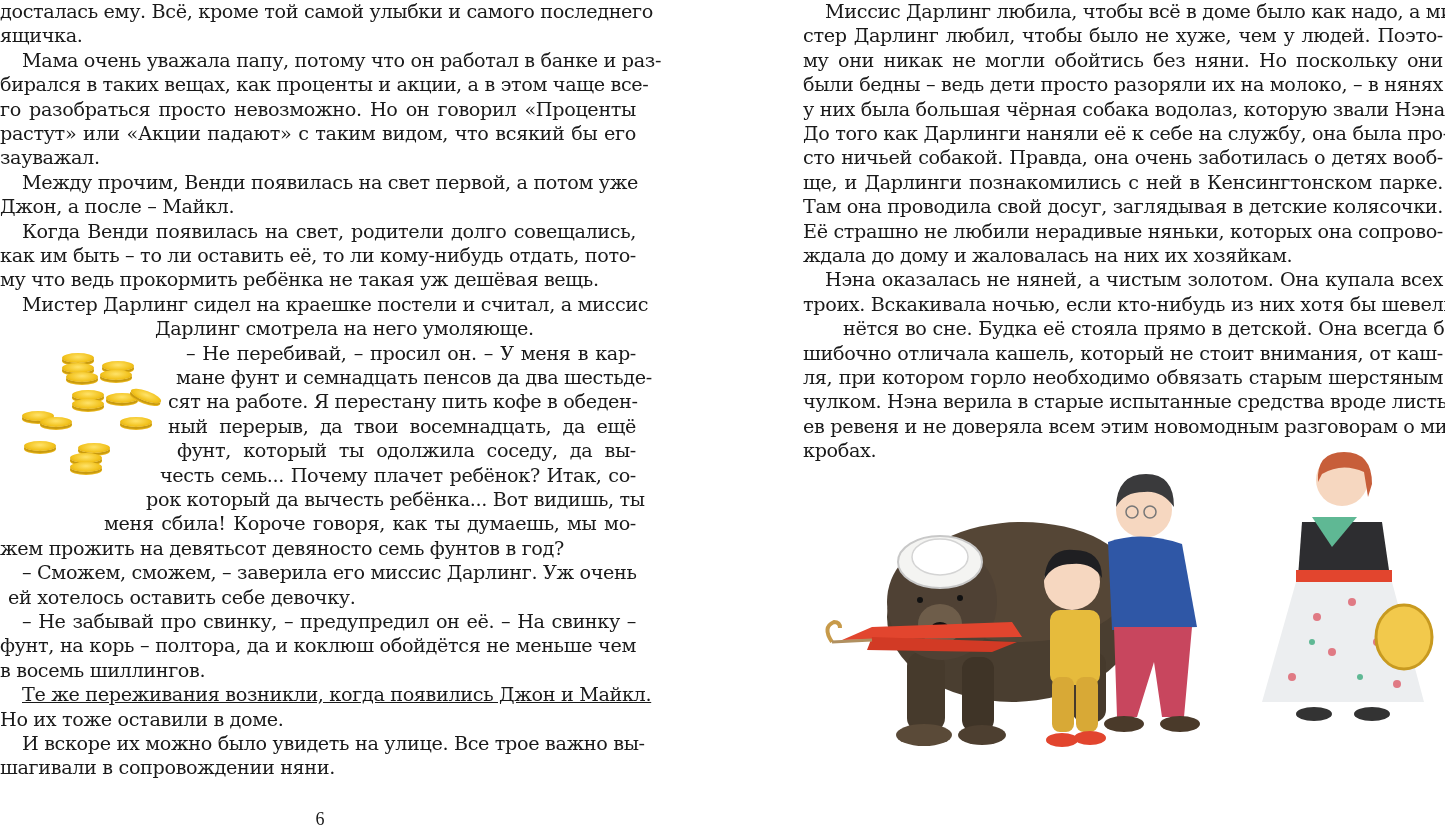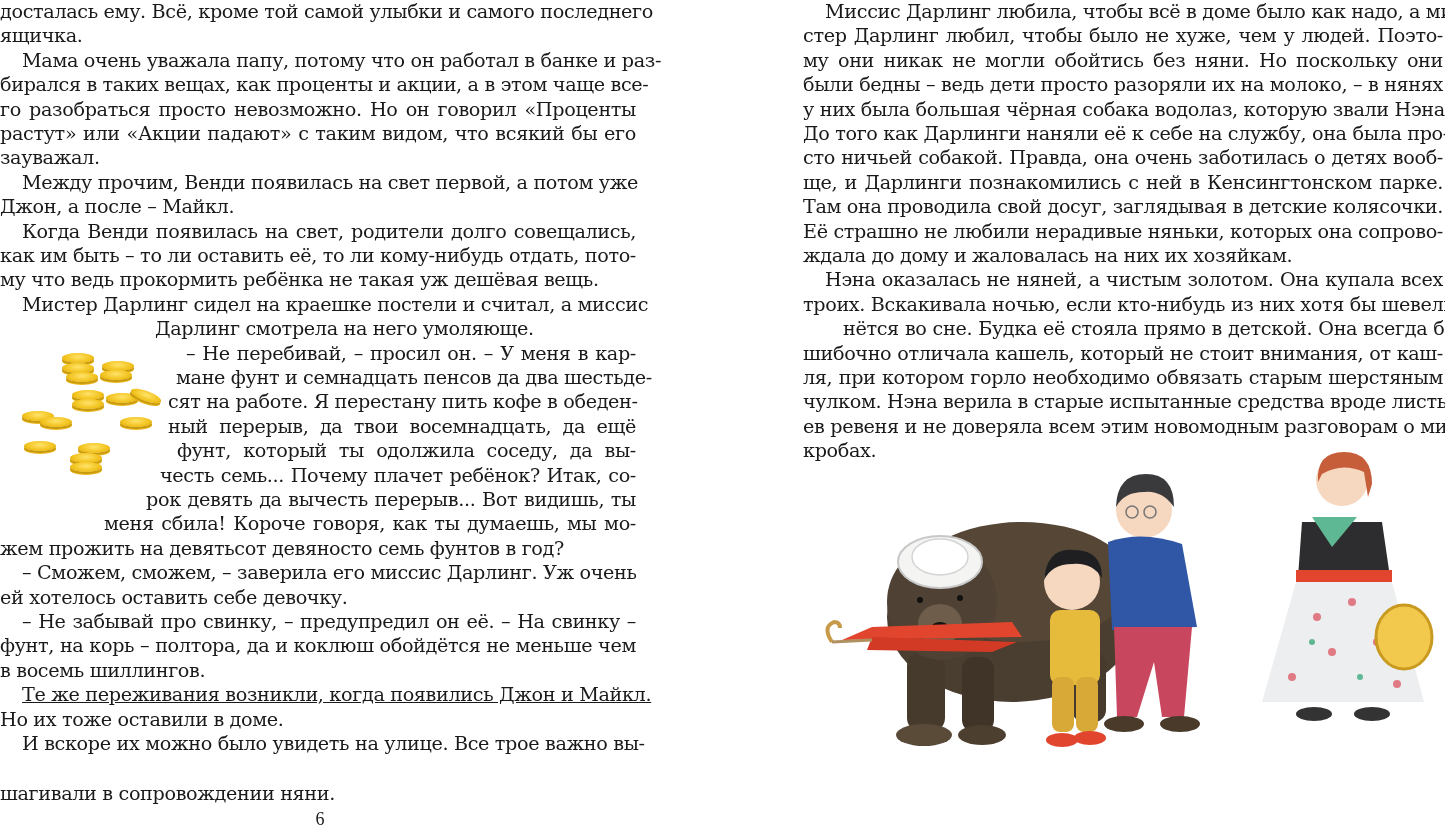--- a/index.html
+++ b/index.html
@@ -51,32 +51,32 @@
       <div class="line justify" style="top: 243px; left: 0px; width: 636px;">как им быть – то ли оставить её, то ли кому-нибудь отдать, пото-</div>
       <div class="line" style="top: 267.4px; left: 0px; width: 636px;">му что ведь прокормить ребёнка не такая уж дешёвая вещь.</div>
       <div class="line justify" style="top: 291.8px; left: 22px; width: 614px;">Мистер Дарлинг сидел на краешке постели и считал, а миссис</div>
       <div class="line" style="top: 316.2px; left: 155px; width: 481px;">Дарлинг смотрела на него умоляюще.</div>
       <div class="line justify" style="top: 340.6px; left: 186px; width: 450px;">– Не перебивай, – просил он. – У меня в кар-</div>
       <div class="line justify" style="top: 365px; left: 176px; width: 460px;">мане фунт и семнадцать пенсов да два шестьде-</div>
       <div class="line justify" style="top: 389.4px; left: 168px; width: 468px;">сят на работе. Я перестану пить кофе в обеден-</div>
       <div class="line justify" style="top: 413.8px; left: 168px; width: 468px;">ный перерыв, да твои восемнадцать, да ещё</div>
       <div class="line justify" style="top: 438.2px; left: 177px; width: 459px;">фунт, который ты одолжила соседу, да вы-</div>
       <div class="line justify" style="top: 462.6px; left: 160px; width: 476px;">честь семь... Почему плачет ребёнок? Итак, со-</div>
-      <div class="line justify" style="top: 487px; left: 146px; width: 490px;">рок девять да вычесть перерыв... Вот видишь, ты</div>
+      <div class="line justify" style="top: 487px; left: 146px; width: 490px;">рок который да вычесть ребёнка... Вот видишь, ты</div>
       <div class="line justify" style="top: 511.4px; left: 104px; width: 532px;">меня сбила! Короче говоря, как ты думаешь, мы мо-</div>
       <div class="line" style="top: 535.8px; left: 0px; width: 636px;">жем прожить на девятьсот девяносто семь фунтов в год?</div>
       <div class="line justify" style="top: 560.2px; left: 22px; width: 614px;">– Сможем, сможем, – заверила его миссис Дарлинг. Уж очень</div>
-      <div class="line" style="top: 584.6px; left: 0px; width: 636px;">ей хотелось оставить себе девочку.</div>
+      <div class="line" style="top: 584.6px; left: 0px; width: 636px; padding-left: 8px;">ей хотелось оставить себе девочку.</div>
       <div class="line justify" style="top: 609px; left: 22px; width: 614px;">– Не забывай про свинку, – предупредил он её. – На свинку –</div>
       <div class="line justify" style="top: 633.4px; left: 0px; width: 636px;">фунт, на корь – полтора, да и коклюш обойдётся не меньше чем</div>
       <div class="line" style="top: 657.8px; left: 0px; width: 636px;">в восемь шиллингов.</div>
       <div class="line justify" style="top: 682.2px; left: 22px; width: 614px; text-decoration: underline;">Те же переживания возникли, когда появились Джон и Майкл.</div>
       <div class="line" style="top: 706.6px; left: 0px; width: 636px;">Но их тоже оставили в доме.</div>
       <div class="line justify" style="top: 731px; left: 22px; width: 614px;">И вскоре их можно было увидеть на улице. Все трое важно вы-</div>
-      <div class="line" style="top: 755.4px; left: 0px; width: 636px; margin-top: 26px;">шагивали в сопровождении няни.</div>
+      <div class="line" style="top: 755.4px; left: 0px; width: 636px;">шагивали в сопровождении няни.</div>
     </div>
 
   <div class="coins">
     <div class="coin" style="left:44px;top:8px;"></div>
     <div class="coin" style="left:44px;top:18px;"></div>
     <div class="coin" style="left:48px;top:27px;"></div>
     <div class="coin" style="left:84px;top:16px;"></div>
     <div class="coin" style="left:82px;top:25px;"></div>
     <div class="coin" style="left:54px;top:45px;"></div>
     <div class="coin" style="left:54px;top:54px;"></div>

